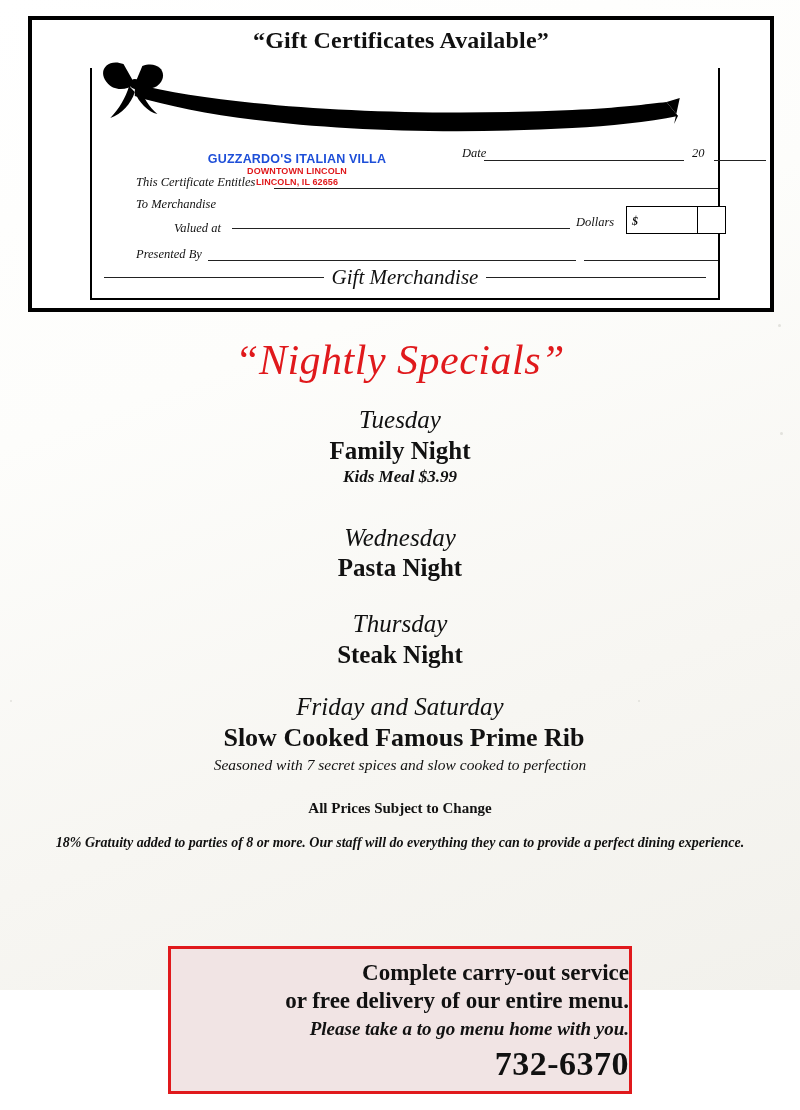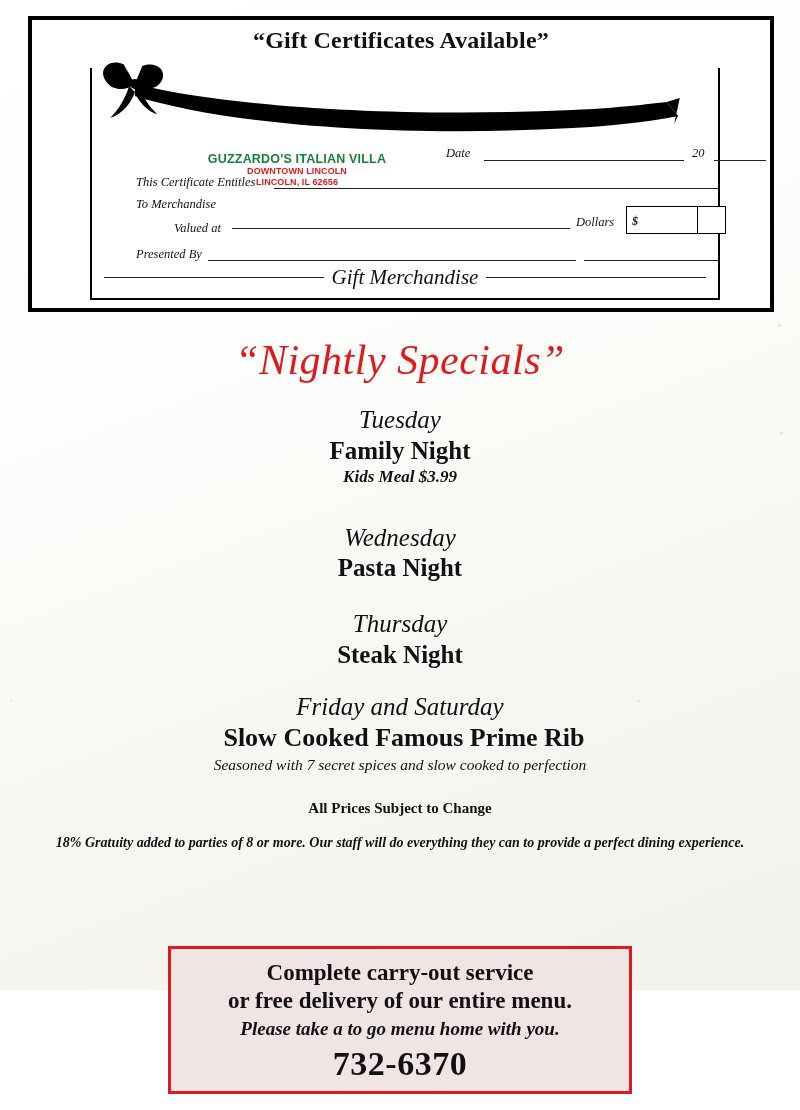--- a/index.html
+++ b/index.html
@@ -75,21 +75,21 @@
 
   .addr {
     position: absolute;
     left: 75px;
     top: 84px;
     width: 260px;
     text-align: center;
     line-height: 1.15;
   }
   .addr .name {
-    color: #15803d;
+    color: #1d4ed8;
     font-family: "Liberation Sans", sans-serif;
     font-weight: bold;
     font-size: 12.5px;
     letter-spacing: .2px;
   }
   .addr .l2, .addr .l3 {
     color: #e0191c;
     font-family: "Liberation Sans", sans-serif;
     font-weight: bold;
     font-size: 9px;
@@ -224,21 +224,21 @@
   
   .carryout {
     position: absolute;
     left: 168px;
     top: 946px;
     width: 464px;
     height: 148px;
     border: 3px solid #e0191c;
     background: #f1e4e4;
     box-sizing: border-box;
-    text-align: center;
+    text-align: right;
     padding-top: 10px;
   }
   .co-l1, .co-l2 {
     font-size: 23px;
     font-weight: bold;
     font-family: "Liberation Serif", serif;
     line-height: 1.22;
   }
   .co-l3 {
     font-size: 19px;
@@ -282,21 +282,21 @@
         <path d="M56,22 C150,44 330,56 520,48 C570,46 600,42 620,40 L632,54 C600,60 560,64 520,66 C330,76 150,62 56,34 Z" fill="#000"></path>
         <path d="M620,40 L634,36 L628,62 L632,54 Z" fill="#000"></path>
       </svg>
 
       <div class="addr">
         <div class="name">GUZZARDO'S ITALIAN VILLA</div>
         <div class="l2">DOWNTOWN LINCOLN</div>
         <div class="l3">LINCOLN, IL 62656</div>
       </div>
 
-      <div class="fld" style="left:354px; top:78px;">Date</div>
+      <div class="fld" style="left:370px; top:78px;">Date</div>
       <div class="rule" style="left:392px; top:92px; width:200px;"></div>
       <div class="fld" style="left:600px; top:78px;">20</div>
       <div class="rule" style="left:622px; top:92px; width:52px;"></div>
 
       <div class="fld" style="left:44px; top:107px;">This Certificate Entitles</div>
       <div class="rule" style="left:182px; top:120px; width:444px;"></div>
 
       <div class="fld" style="left:44px; top:129px;">To Merchandise</div>
       <div class="fld" style="left:82px; top:153px;">Valued at</div>
       <div class="rule" style="left:140px; top:160px; width:338px;"></div>

